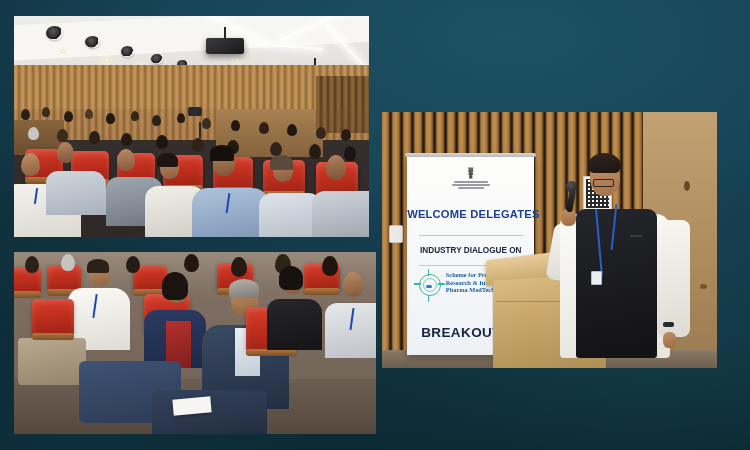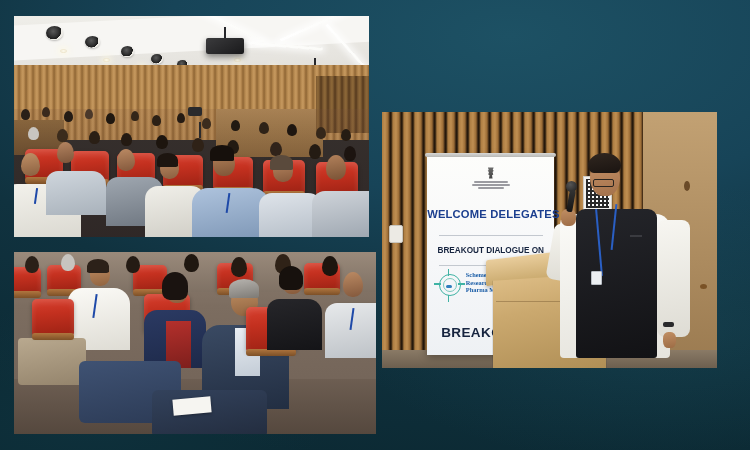--- a/index.html
+++ b/index.html
@@ -69,21 +69,21 @@
   
   #photo-speaker{left:382px;top:112px;width:335px;height:256px;}
   .sp-wall{position:absolute;inset:0;
     background:repeating-linear-gradient(90deg,
       #ad7d42 0px,#c08f52 3px,#9b6c36 6px,#2d1d0f 8px,#1f1409 9px,#ad7d42 11px);}
   .sp-wall-right{position:absolute;right:0;top:0;width:22%;height:100%;
     background:linear-gradient(180deg,#c2a173,#ab8a5e 60%,#9a7a50);}
   .sp-floor{position:absolute;left:0;right:0;bottom:0;height:7%;
     background:linear-gradient(180deg,#8a7a66,#6d5f4f);}
   .banner{position:absolute;background:linear-gradient(180deg,#fdfdfb 0%,#f6f7f9 55%,#eef1f4 100%);
-    box-shadow:0 2px 8px rgba(0,0,0,.35);margin-left:20px;}
+    box-shadow:0 2px 8px rgba(0,0,0,.35);}
   .banner-top{position:absolute;left:-2px;right:-2px;top:-3px;height:4px;
     background:linear-gradient(180deg,#d7d7d5,#b9b9b6);border-radius:2px;}
   .emblem{position:absolute;left:50%;transform:translateX(-50%);}
   .emblem-glyph{width:9px;height:13px;margin:0 auto;
     background:linear-gradient(180deg,#6e6e6e,#3d3d3d);
     clip-path:polygon(18% 0,82% 0,72% 20%,84% 26%,70% 34%,78% 54%,64% 60%,70% 84%,30% 84%,36% 60%,22% 54%,30% 34%,16% 26%,28% 20%);}
   .emblem-line{height:2px;margin:1px auto 0;background:#7b7b83;border-radius:1px;opacity:.75;}
   .bn-welcome{position:absolute;left:0;right:0;text-align:center;
     color:#1c3f8f;font-weight:bold;letter-spacing:.2px;white-space:nowrap;}
   .bn-rule{position:absolute;height:1px;background:#c3c8cf;}
@@ -310,21 +310,21 @@
         <div class="emblem-glyph"></div>
         <div class="emblem-line" style="width:34px;"></div>
         <div class="emblem-line" style="width:38px;"></div>
         <div class="emblem-line" style="width:26px;"></div>
       </div>
 
       <div class="bn-welcome" style="top:26.5%;font-size:11.2px;">WELCOME DELEGATES</div>
 
       <div class="bn-rule" style="left:9%;right:9%;top:40%;"></div>
 
-      <div class="bn-industry" style="top:45.5%;font-size:8.2px;">BREAKOUT DIALOGUE ON</div>
+      <div class="bn-industry" style="top:45.5%;font-size:8.2px;">INDUSTRY DIALOGUE ON</div>
 
       <div class="bn-rule" style="left:9%;right:9%;top:55%;"></div>
 
       <div class="scheme-logo" style="left:6%;top:58%;width:90%;height:20%;">
         <div class="scheme-ring" style="left:4px;top:3px;width:20px;height:20px;"></div>
         <div class="scheme-ring" style="left:8px;top:7px;width:12px;height:12px;border-color:#79c9bd;"></div>
         <div class="scheme-spoke" style="left:13px;top:-2px;height:7px;"></div>
         <div class="scheme-spoke" style="left:13px;top:24px;height:7px;"></div>
         <div class="scheme-spoke" style="left:-1px;top:12px;width:7px;height:1.2px;"></div>
         <div class="scheme-spoke" style="left:23px;top:12px;width:7px;height:1.2px;"></div>

